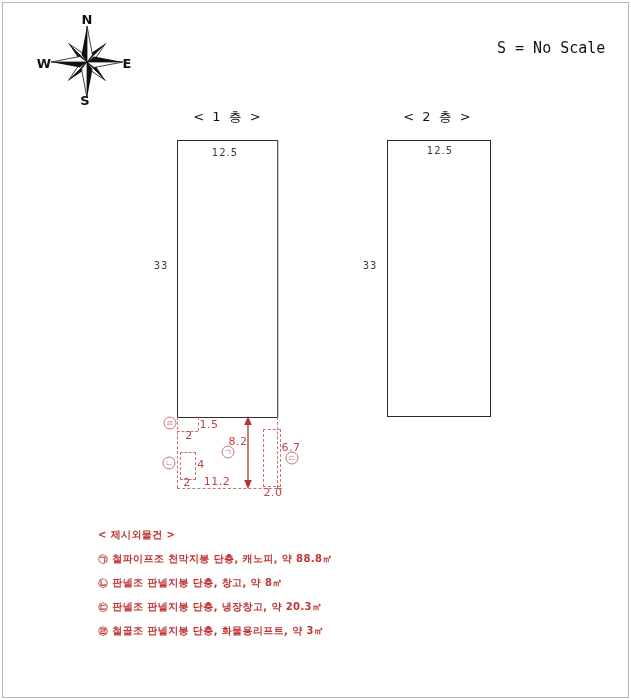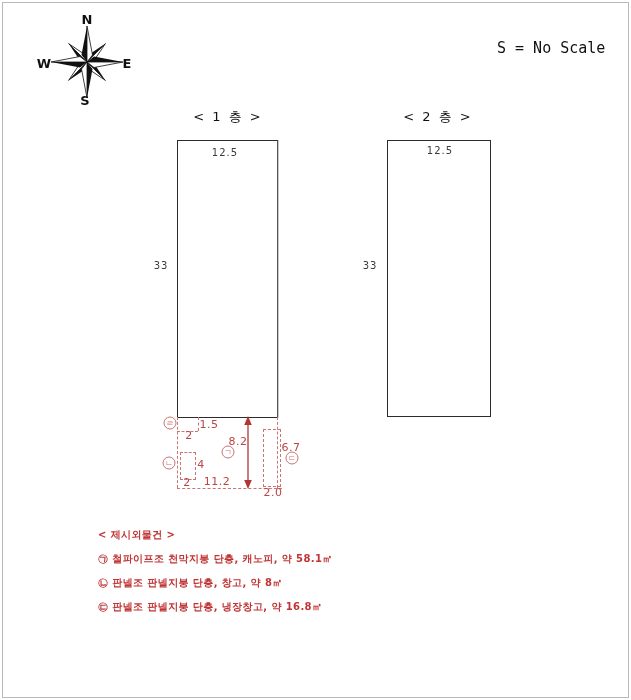--- a/index.html
+++ b/index.html
@@ -167,16 +167,17 @@
   <span class="rdim" id="rd-canopy-w">11.2</span>
   <span class="rdim" id="rd-cold-h">6.7</span>
   <span class="rdim" id="rd-cold-w">2.0</span>
 
   <span class="marker" id="mk-canopy">ㄱ</span>
   <span class="marker" id="mk-storage">ㄴ</span>
   <span class="marker" id="mk-cold">ㄷ</span>
   <span class="marker" id="mk-lift">ㄹ</span>
 
   <div class="legend-text" id="legend-title">&lt; 제시외물건 &gt;</div>
-  <div class="legend-text" id="legend-item-0">㉠ 철파이프조 천막지붕 단층, 캐노피, 약 58.1㎡</div>
+  <div class="legend-text" id="legend-item-0">㉠ 철파이프조 천막지붕 단층, 캐노피, 약 88.8㎡</div>
   <div class="legend-text" id="legend-item-1">㉡ 판넬조 판넬지붕 단층, 창고, 약 8㎡</div>
-  <div class="legend-text" id="legend-item-2">㉢ 판넬조 판넬지붕 단층, 냉장창고, 약 16.8㎡</div>
+  <div class="legend-text" id="legend-item-2">㉢ 판넬조 판넬지붕 단층, 냉장창고, 약 20.3㎡</div>
+  <div class="legend-text" id="legend-item-3">㉣ 철골조 판넬지붕 단층, 화물용리프트, 약 3㎡</div>
 </div>
 
 </body></html>

